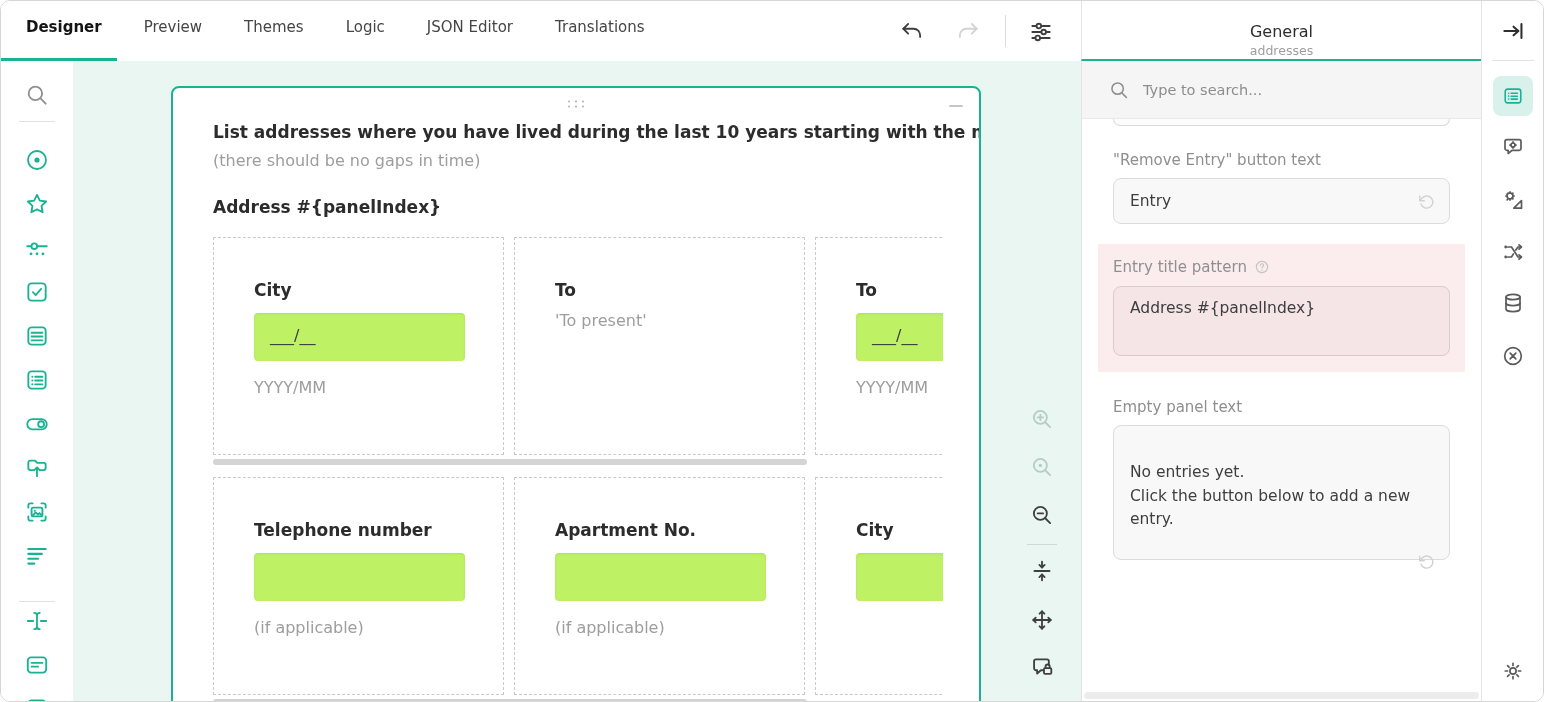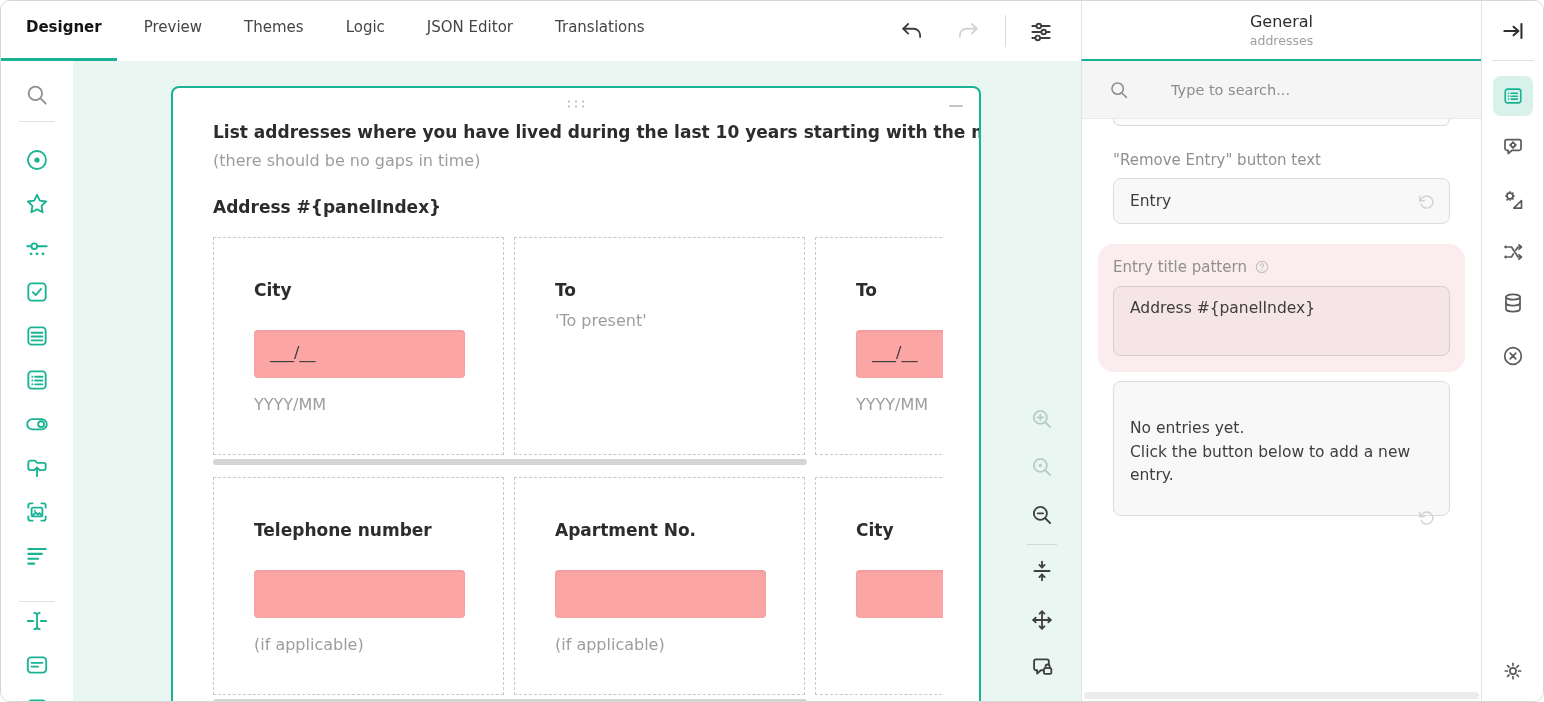--- a/index.html
+++ b/index.html
@@ -15,21 +15,21 @@
   .tab { padding:0 21px; font-size:15px; color:#454545; height:60px; display:flex; align-items:center; cursor:pointer; }
   .tab:first-child { padding-left:0; }
   .tab.active { font-weight:bold; color:#141414; }
   .tab-underline { position:absolute; left:0; bottom:0; width:116px; height:3px; background:#19b394; }
   .tb-act { position:absolute; top:18px; width:26px; height:26px; }
   .tb-sep { position:absolute; left:1004px; top:14px; width:1px; height:32px; background:#dcdcdc; }
 
   
   .prop-header { position:absolute; left:1080px; top:0; width:400px; height:60px;
                  border-left:1px solid #e4e4e4; border-bottom:2px solid #19b394;
-                 text-align:center; padding-top:11px; background:#fff; }
+                 text-align:center; padding-top:21px; background:#fff; }
   .prop-title { font-size:16px; color:#2e2e2e; }
   .prop-sub { font-size:12.5px; color:#9e9e9e; margin-top:2px; }
   .strip-header { position:absolute; left:1480px; top:0; width:63px; height:60px;
                   border-left:1px solid #e4e4e4; display:flex; align-items:center; justify-content:center; background:#fff; }
   .strip-header .hicon { width:26px; height:26px; color:#2f2f2f; }
   .strip-hdr-div { position:absolute; left:1491px; top:59px; width:42px; height:1px; background:#e2e2e2; }
 
   
   .toolbox { position:absolute; left:0; top:60px; width:72px; bottom:0; background:#fff; }
   .tb-item { position:absolute; left:23px; width:26px; height:26px; color:#19b394; cursor:pointer; }
@@ -43,52 +43,52 @@
   .drag-dots { position:absolute; left:50%; top:11px; transform:translateX(-50%); cursor:grab; }
   .panel-minus { position:absolute; top:17px; right:16px; width:14px; height:2px; background:#c6c6c6; border-radius:1px; cursor:pointer; }
   .qp-title { margin-top:34px; font-size:17px; font-weight:bold; color:#2c2c2c; white-space:nowrap; }
   .qp-desc { margin-top:9px; font-size:16px; color:#9d9d9d; }
   .qp-entry { margin-top:27px; font-size:17px; font-weight:bold; color:#2c2c2c; }
   .qrows { margin-top:20px; }
   .qrow { position:relative; width:730px; height:229px; overflow:hidden; margin-bottom:11px; }
   .qrow-inner { display:flex; gap:10px; width:910px; }
   .qbox { width:291px; height:218px; border:1px dashed #c9c9c9; padding:42px 0 0 40px; flex-shrink:0; cursor:pointer; }
   .q-title { font-size:17px; font-weight:bold; color:#2c2c2c; }
-  .q-input { margin-top:30px; width:211px; height:48px; background:#fca5a5; border-radius:4px;
+  .q-input { margin-top:13px; width:211px; height:48px; background:#bef264; border-radius:4px;
              box-shadow:inset 0 1px 3px rgba(0,0,0,.08); font-size:16px; color:#3c3c3c; padding:13px 16px 0; cursor:text; }
   .q-desc { margin-top:17px; font-size:16px; color:#9d9d9d; }
   .q-desc.no-input { margin-top:11px; }
   .row-scroll { position:absolute; left:0; bottom:1px; width:594px; height:6px; background:#d4d4d4; border-radius:3px; cursor:pointer; }
 
   
   .zbar-item { position:absolute; width:26px; height:26px; color:#3f3f3f; cursor:pointer; }
   .zbar-item.dis { color:#b7ccc5; }
   .zbar-div { position:absolute; width:30px; height:1px; background:#cfd9d4; }
 
   
   .proppanel { position:absolute; left:1080px; top:60px; width:400px; bottom:0; background:#fff;
                border-left:1px solid #e4e4e4; overflow:hidden; }
   .search-row { height:58px; background:#f5f5f5; border-bottom:1px solid #e9e9e9; display:flex;
                 align-items:center; padding-left:26px; gap:13px; color:#8d8d8d; }
   .search-row input { border:none; background:transparent; outline:none; font-size:14.5px; color:#701a75; width:300px;
-                      font-family:"DejaVu Sans","Liberation Sans",sans-serif;margin-left:28px; }
+                      font-family:"DejaVu Sans","Liberation Sans",sans-serif; }
   .search-row input::placeholder { color:#8d8d8d; opacity:1; }
   .partial-field { margin:0 31px; height:7px; border:1px solid #dadada; border-top:none;
                    border-radius:0 0 8px 8px; background:#fcfcfc; }
   .psec { padding:0 31px; }
   .plabel { font-size:15px; color:#8f8f8f; display:flex; align-items:center; gap:7px; }
   .pinput { position:relative; margin-top:9px; border:1px solid #dcdcdc; border-radius:8px;
             background:#f8f8f8; font-size:15.5px; color:#3e3e3e; padding:12px 16px; cursor:text; }
   .pinput.single { height:46px; padding-top:13px; }
   .pinput.area70 { height:70px; }
   .pinput.area135 { height:135px; line-height:1.5; white-space:pre-line; }
   .reset-ic { position:absolute; width:20px; height:20px; color:#d2d2d2; cursor:pointer; }
   .reset-ic.tr { right:13px; top:13px; }
   .reset-ic.br { right:13px; bottom:10px; }
-  .pink-block { margin:20px 16px 0; background:#fbedee; border-radius:16px; padding:14px 15px 16px; }
+  .pink-block { margin:20px 16px 0; background:#fbedee; border-radius:0; padding:14px 15px 16px; }
   .pink-block .pinput { background:#f5e5e7; border-color:#dcc9cb; margin-top:10px; }
   .qmark { width:16px; height:16px; color:#c4c4c4; }
   .h-scroll { position:absolute; left:2px; right:2px; bottom:2px; height:7px; background:#ececec; border-radius:4px; cursor:pointer; }
 
   
   .strip { position:absolute; left:1480px; top:60px; width:63px; bottom:0; background:#fff; border-left:1px solid #e4e4e4; }
   .strip-item { position:absolute; left:50%; transform:translateX(-50%); width:24px; height:24px; color:#5b5b5b; cursor:pointer; }
   .strip-item.active { width:40px; height:40px; background:#d8f1ea; border-radius:8px;
                        display:flex; align-items:center; justify-content:center; color:#19b394; }
   .strip-item.active svg { width:22px; height:22px; }
@@ -402,20 +402,21 @@
             </svg>
         </span>
       </div>
       <div class="pinput area70">
         <span>Address #{panelIndex}</span>
       </div>
     </div>
 
 
     <div class="psec">
+      <div class="plabel" style="margin-top:26px;">Empty panel text</div>
       <div class="pinput area135">
         <span>No entries yet.
 Click the button below to add a new entry.</span>
         <span class="reset-ic br">
           <svg class="ic" viewBox="0 0 24 24" width="20" height="20">
               <polyline points="4.5 5 4.5 10.5 10 10.5"></polyline>
               <path d="M6 14.5a7.3 7.3 0 1 0 1.7-7.6L4.5 10.2"></path>
             </svg>
         </span>
       </div>

